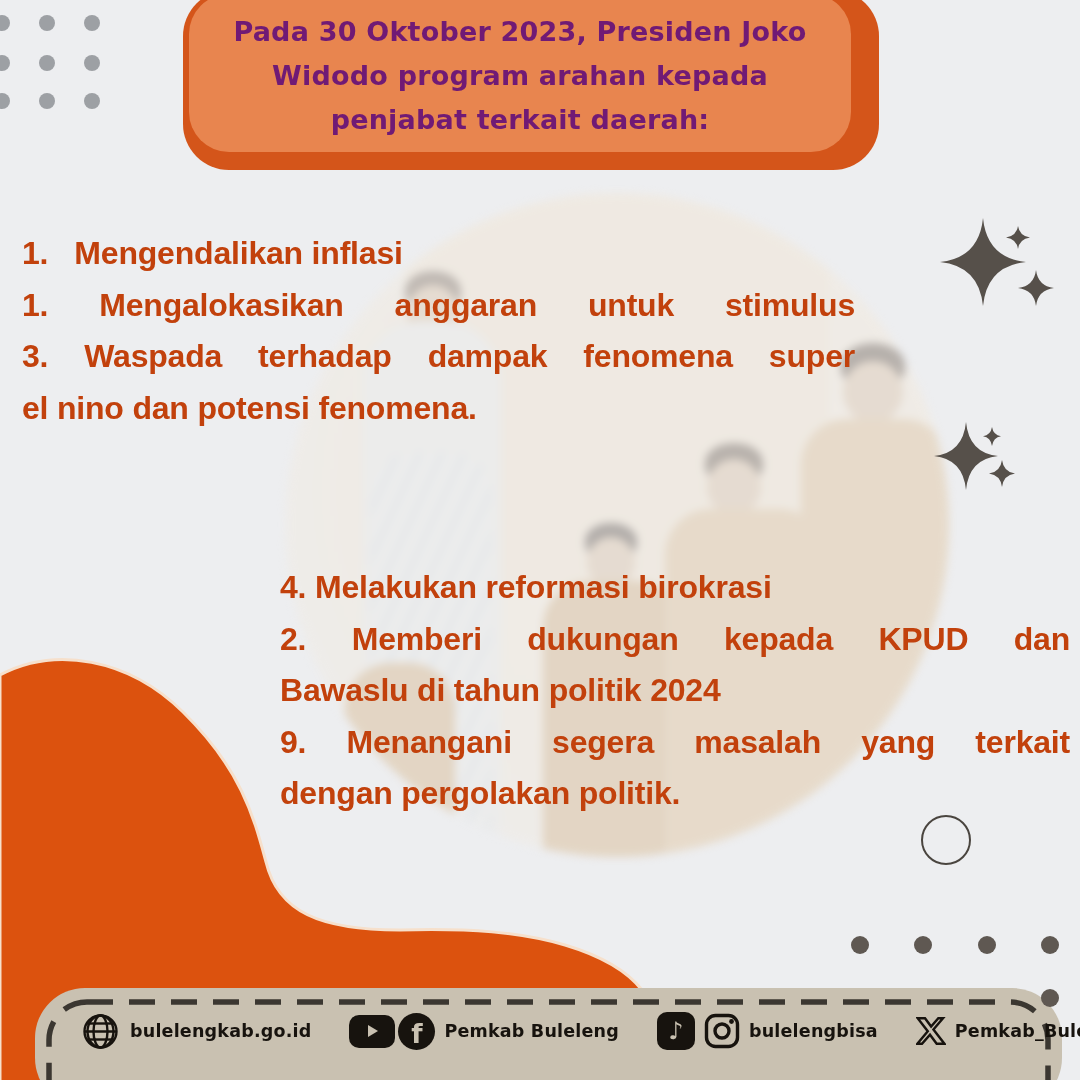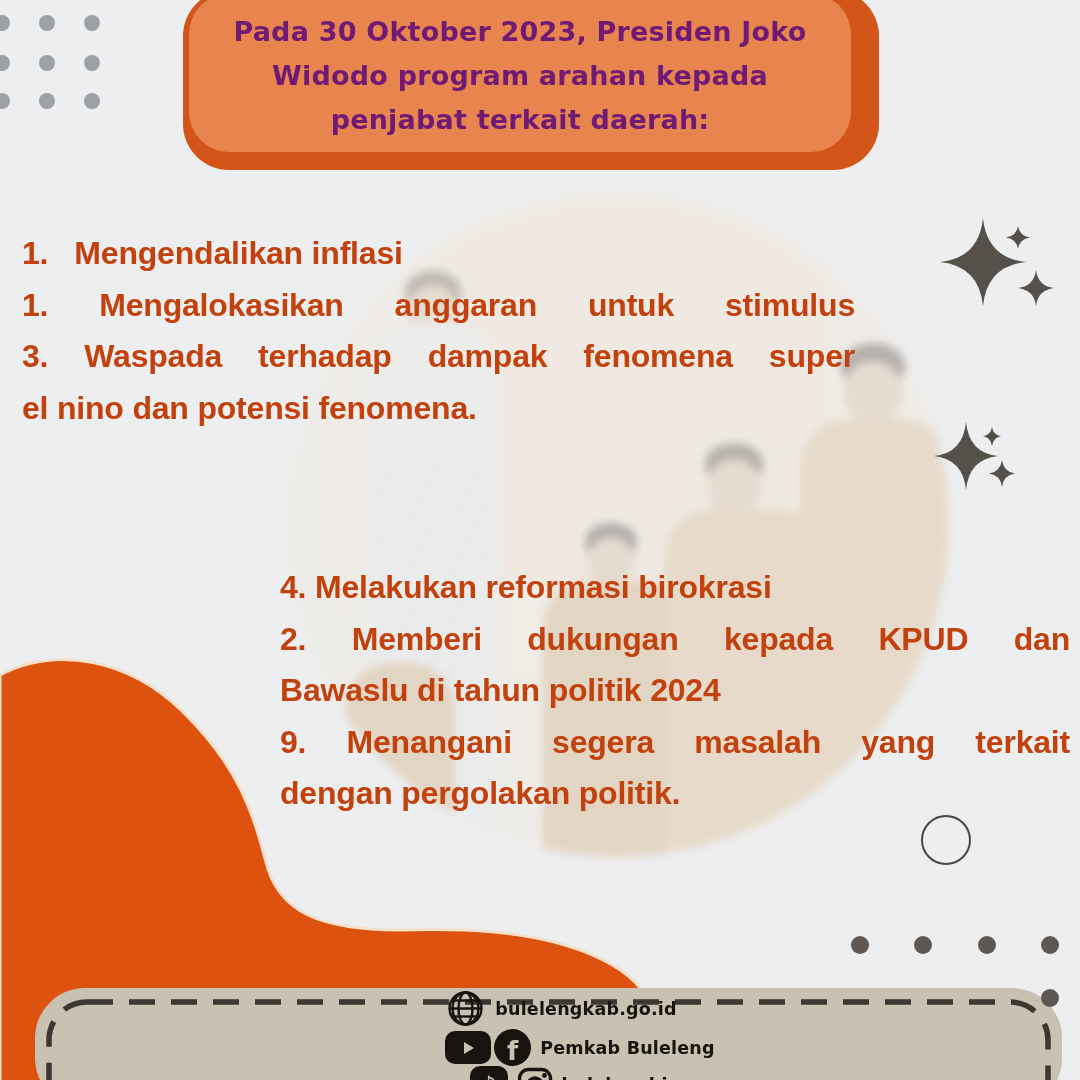--- a/index.html
+++ b/index.html
@@ -57,21 +57,21 @@
   .bline.stretch{text-align:justify;text-align-last:justify;}
   .bline.pre{white-space:pre;}
   
   .footer{
     position:absolute;left:35px;top:988px;width:1027px;height:120px;
     background:#C9C1B1;border-radius:50px;
   }
   .footer-dash{position:absolute;left:11px;top:11px;}
   .footer-row{
     position:absolute;left:45px;top:0;height:86px;right:20px;
-    display:flex;align-items:center;flex-direction:column;
+    display:flex;align-items:center;
   }
   .fgroup{display:flex;align-items:center;gap:9px;}
   .fgroup + .fgroup{margin-left:38px;}
   .flabel{font-size:17.5px;font-weight:bold;color:#17130E;letter-spacing:.2px;white-space:nowrap;
           font-family:"DejaVu Sans",sans-serif;}
   .icon-badge{display:flex;align-items:center;justify-content:center;background:#17130E;color:#C9C1B1;}
   .yt{width:46px;height:33px;border-radius:10px;}
   .fb{width:37px;height:37px;border-radius:50%;margin-left:-6px;font-family:"DejaVu Sans",sans-serif;font-weight:bold;font-size:26px;padding-top:6px;box-sizing:border-box;}
   .tt{width:38px;height:38px;border-radius:10px;font-size:24px;font-family:"DejaVu Sans",sans-serif;}
 </style>

